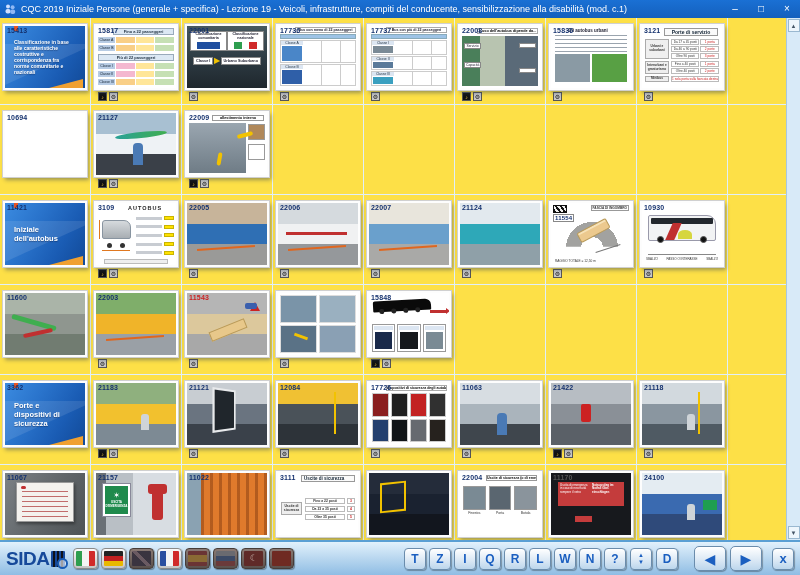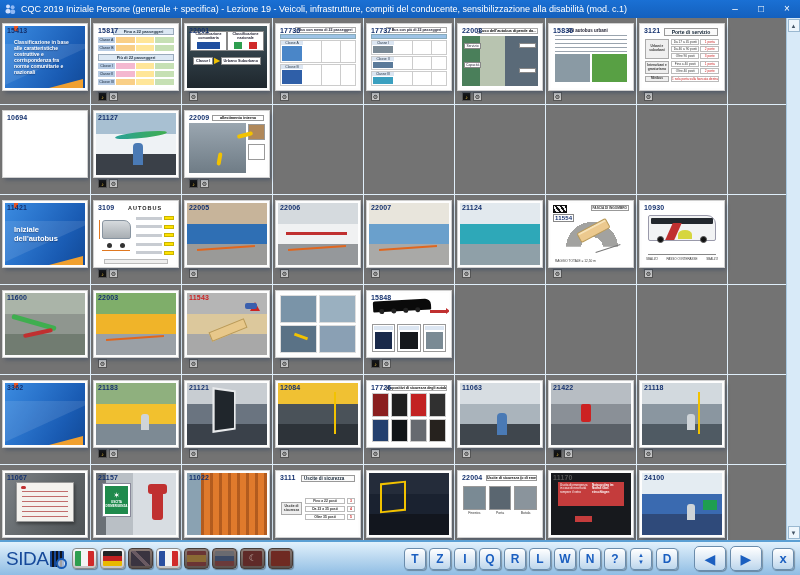--- a/index.html
+++ b/index.html
@@ -1,18 +1,18 @@
 <!DOCTYPE html>
 <html><head>
 <meta charset="utf-8">
 <style>
 *{margin:0;padding:0;box-sizing:border-box}
 html,body{width:800px;height:575px;overflow:hidden}
 body{font-family:"Liberation Sans",sans-serif}
-.window{width:800px;height:575px;position:relative;background:#737373;overflow:hidden}
+.window{width:800px;height:575px;position:relative;background:#fde047;overflow:hidden}
 
 .titlebar{height:18px;background:linear-gradient(#1a70d4,#1460bd);display:flex;align-items:center;color:#fff}
 .appicon{margin-left:4px;flex:none}
 .wtitle{font-size:9px;margin-left:5px;flex:1;white-space:nowrap;overflow:hidden}
 .wbtn{width:26px;text-align:center;font-size:10px;line-height:18px;cursor:default}
 
 .content{position:absolute;top:18px;left:0;right:14px;bottom:35px;overflow:hidden}
 .grid-row{display:flex;border-bottom:1px solid #e0effa}
 .cell{width:91px;flex:none;border-right:1px solid #e0effa;position:relative;overflow:visible}
 .stub{flex:1;border-right:none}
@@ -187,21 +187,21 @@
 .m-window-yellow{width:26px;height:30px;border:2px solid #f2c200;top:14%;left:14%;transform:skewY(-6deg)}
 .m-swoosh-teal{width:52px;height:6px;background:linear-gradient(90deg,#2aa198,#3fae4f);border-radius:50%;top:30%;left:24%;transform:rotate(-6deg)}
 .m-green-sign{width:14px;height:10px;background:#1f9e4f;right:6%;top:44%}
 .m-red-stripe{left:10%;top:46%;width:76%;height:3px;background:#c03030}
 
 .scrollbar{position:absolute;top:18px;right:0;width:14px;bottom:35px;background:#d8eaf8;border-left:1px solid #a8c8e0;display:flex;flex-direction:column;justify-content:space-between;align-items:center}
 .sbtn{width:12px;height:13px;margin:1px;background:#eef6fc;border:1px solid #9ab8d0;font-size:6px;color:#456;display:flex;align-items:center;justify-content:center;cursor:pointer}
 .strack{flex:1}
 
 .bottombar{position:absolute;left:0;right:0;bottom:0;height:35px;background:linear-gradient(#e2f1fc,#b4d4ee 55%,#8fbde4);border-top:2px solid #5a9fd4;display:flex;align-items:center;padding:0 6px}
-.sida{display:flex;align-items:center;gap:2px;font-size:19px;font-weight:normal;color:#16499a;letter-spacing:-.5px}
+.sida{display:flex;align-items:center;gap:2px;font-size:19px;font-weight:bold;color:#16499a;letter-spacing:-.5px}
 .sida-icon{width:14px;height:16px;background:repeating-linear-gradient(90deg,#16499a 0 2px,#10131a 2px 4px);position:relative;border-radius:1px}
 .sida-icon::after{content:"";position:absolute;right:-3px;bottom:-2px;width:7px;height:7px;border:2px solid #1a5cb4;border-radius:50%;background:rgba(255,255,255,.6)}
 .flags{display:flex;gap:3px;margin-left:8px}
 .flagbtn{width:25px;height:21px;border-radius:4px;background:linear-gradient(#fafafa,#c4c4c4);border:1px solid #8a8a8a;box-shadow:1px 1px 1px rgba(0,0,0,.35);padding:2px;cursor:pointer}
 .flagbtn.dim{background:linear-gradient(#8a7a74,#5a504c);border-color:#463c38}
 .flag{width:100%;height:100%;border-radius:1px}
 .f-italy{background:linear-gradient(90deg,#2e9e4f 0 33%,#f4f4f4 33% 66%,#d02a2a 66%)}
 .f-germany{background:linear-gradient(#222 0 33%,#c02020 33% 66%,#e8b800 66%)}
 .f-uk{background:#3a3440 linear-gradient(45deg,transparent 44%,#6a5a62 44% 56%,transparent 56%)}
 .f-france{background:linear-gradient(90deg,#2a4fa0 0 33%,#f4f4f4 33% 66%,#d02a2a 66%)}
@@ -788,20 +788,21 @@
         <div class="cell"></div>
         <div class="cell"></div>
         <div class="cell stub"></div>
       </div>
       <div class="grid-row" style="height: 90px;">
         <div class="cell">
           <div class="cellwrap">
             <div class="slide-card k-title">
               <div class="art">
                 <div class="tick"></div>
+                <div class="title-text">Porte e dispositivi di sicurezza</div>
               </div>
               <div class="slide-num">3362</div>
             </div>
           </div>
         </div>
         <div class="cell">
           <div class="cellwrap">
             <div class="slide-card k-photo">
               <div class="art">
                 <div class="band" style="background: rgb(143, 176, 126);"></div>

